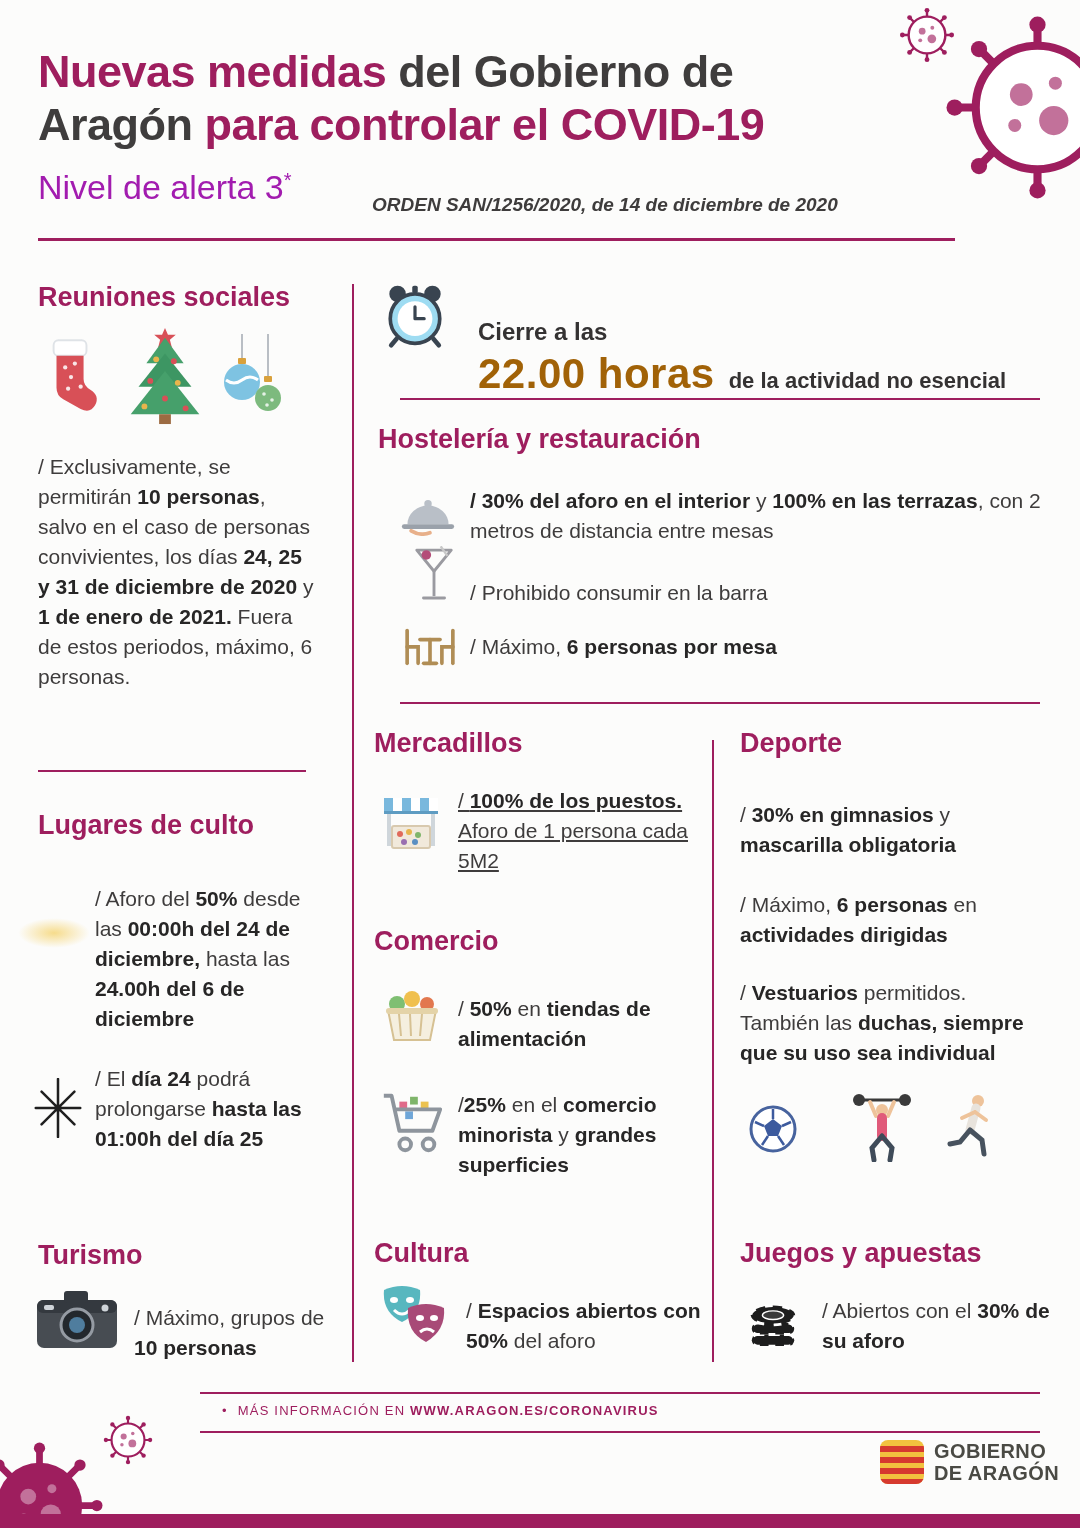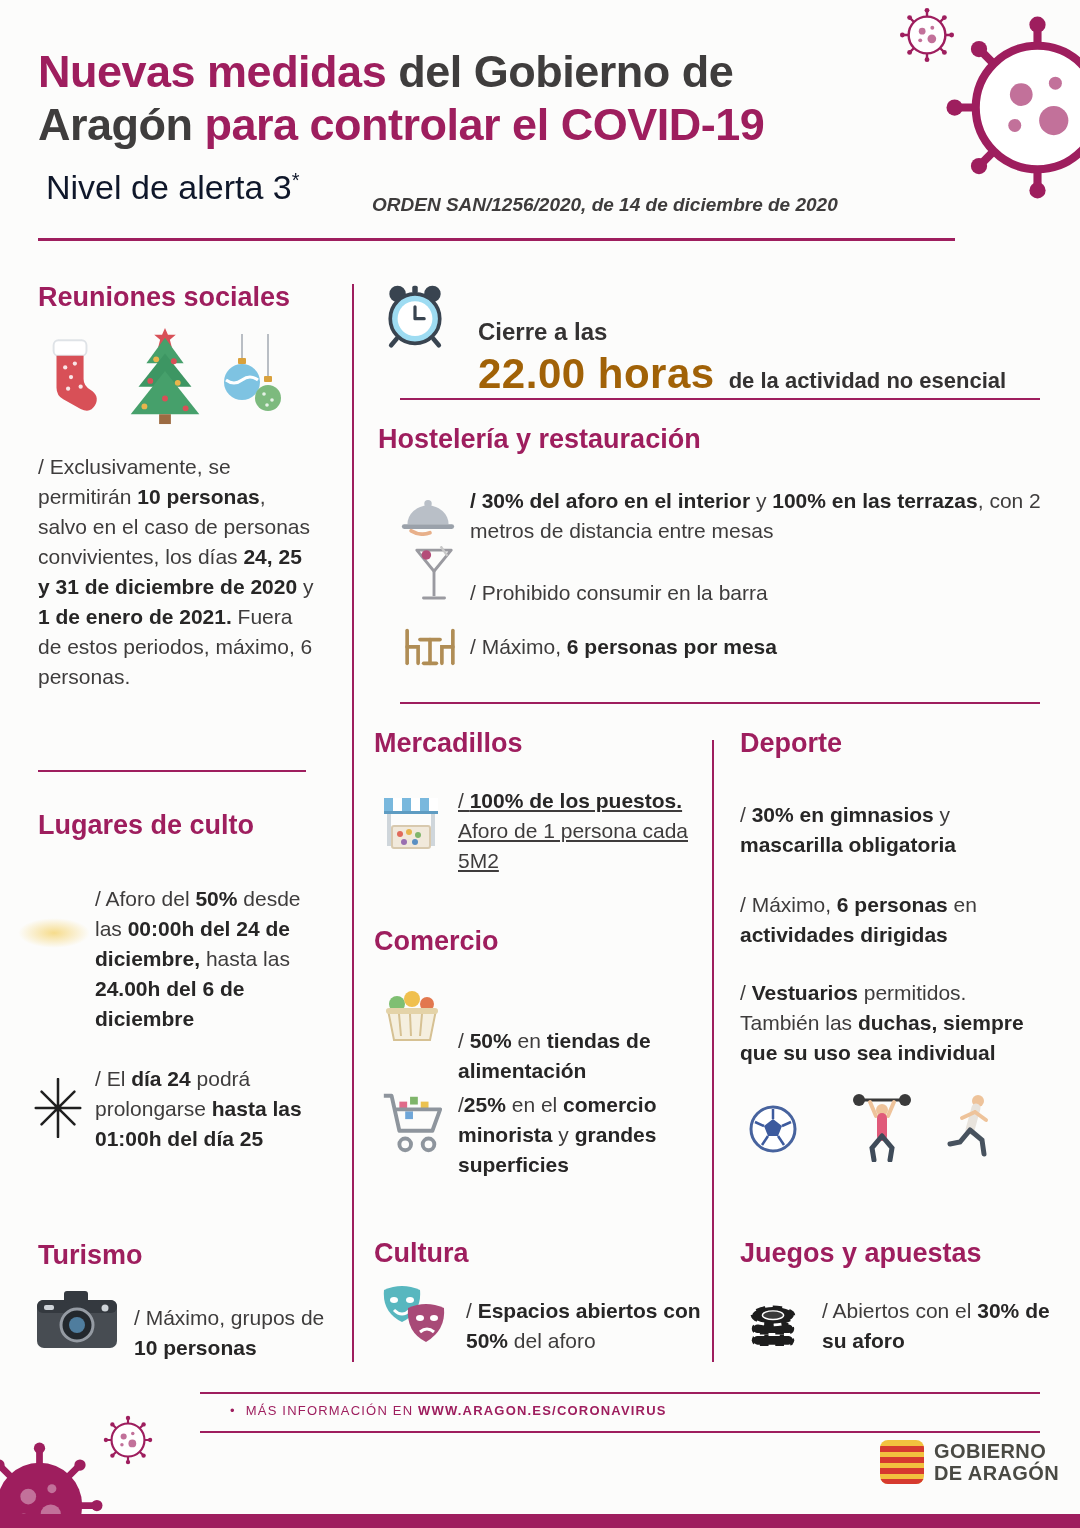--- a/index.html
+++ b/index.html
@@ -3,21 +3,21 @@
 <meta charset="utf-8">
 <style>
   html,body{margin:0;padding:0;background:#e9e9e9;}
   .page{position:relative;width:1080px;height:1528px;margin:0 auto;background:#fcfcfb;
         font-family:"Liberation Sans",sans-serif;color:#3e3c3c;overflow:hidden;}
 
   
   .hdr-title{position:absolute;left:38px;top:30px;font-size:45px;line-height:1.18;
              font-weight:800;color:#3f3d3d;letter-spacing:-.5px;margin-top:15px;}
   .mag{color:#9e1e5e;}
-  .hdr-alert{position:absolute;left:38px;top:168px;font-size:34px;font-weight:500;color:#0f172a;margin-left:8px;}
+  .hdr-alert{position:absolute;left:38px;top:168px;font-size:34px;font-weight:500;color:#a21caf;}
   .hdr-alert sup{font-size:20px;}
   .hdr-order{position:absolute;left:372px;top:194px;font-size:19px;font-style:italic;
              font-weight:700;color:#3e3c3c;}
 
   
   .rule{position:absolute;background:#9e1e5e;}
   #rule-header{left:38px;top:238px;width:917px;height:3px;}
   #vrule-1{left:352px;top:284px;width:2px;height:1078px;}
   #vrule-2{left:712px;top:740px;width:2px;height:622px;}
   #rule-right-1{left:400px;top:398px;width:640px;height:2px;}
@@ -42,21 +42,21 @@
   .txt{position:absolute;font-size:21px;line-height:30px;color:#3e3c3c;}
   .txt b{color:#272626;}
   #x-reuniones{left:38px;top:452px;width:278px;}
   #x-culto-1{left:95px;top:884px;width:238px;}
   #x-culto-2{left:95px;top:1064px;width:242px;}
   #x-turismo{left:134px;top:1294px;width:198px;margin-top:9px;}
   #x-host-1{left:470px;top:486px;width:578px;}
   #x-host-2{left:470px;top:578px;width:520px;}
   #x-host-3{left:470px;top:632px;width:520px;}
   #x-mercadillos{left:458px;top:786px;width:238px;text-decoration:underline;}
-  #x-comercio-1{left:458px;top:994px;width:250px;margin-top:32px;}
+  #x-comercio-1{left:458px;top:994px;width:250px;}
   #x-comercio-2{left:458px;top:1090px;width:252px;}
   #x-cultura{left:466px;top:1296px;width:235px;}
   #x-deporte-1{left:740px;top:800px;width:302px;}
   #x-deporte-2{left:740px;top:890px;width:302px;}
   #x-deporte-3{left:740px;top:978px;width:310px;}
   #x-juegos{left:822px;top:1296px;width:228px;}
 
   
   #cierre{position:absolute;left:478px;top:282px;}
   .cierre-l1{font-size:24px;font-weight:700;color:#343232;margin-top:36px;}
@@ -85,21 +85,21 @@
   #i-ball{left:748px;top:1104px;width:50px;height:50px;}
   #i-lifter{left:850px;top:1092px;width:64px;height:70px;}
   #i-runner{left:944px;top:1092px;width:54px;height:70px;}
   #i-chips{left:746px;top:1292px;width:54px;height:58px;}
   #i-virus-tr-big{left:940px;top:10px;width:195px;height:195px;}
   #i-virus-tr-small{left:898px;top:6px;width:58px;height:58px;}
   #i-virus-bl-big{left:-28px;top:1438px;width:135px;height:135px;}
   #i-virus-bl-small{left:102px;top:1414px;width:52px;height:52px;}
 
   
-  #footer-info{position:absolute;left:230px;top:1403px;font-size:13px;letter-spacing:1.2px;
+  #footer-info{position:absolute;left:222px;top:1403px;font-size:13px;letter-spacing:1.2px;
                color:#9e1e5e;font-weight:500;}
   #footer-info .bullet{margin-right:10px;}
   #footer-info b{font-weight:800;}
   #logo{position:absolute;left:880px;top:1440px;display:flex;align-items:center;gap:10px;}
   #logo .flag{width:44px;height:44px;}
   #logo .logo-text{font-size:20px;font-weight:800;color:#4a4a44;line-height:1.1;letter-spacing:.4px;}
   #bottombar{position:absolute;left:0;top:1514px;width:1080px;height:14px;background:#9e1e5e;}
 </style>
 </head>
 <body>

